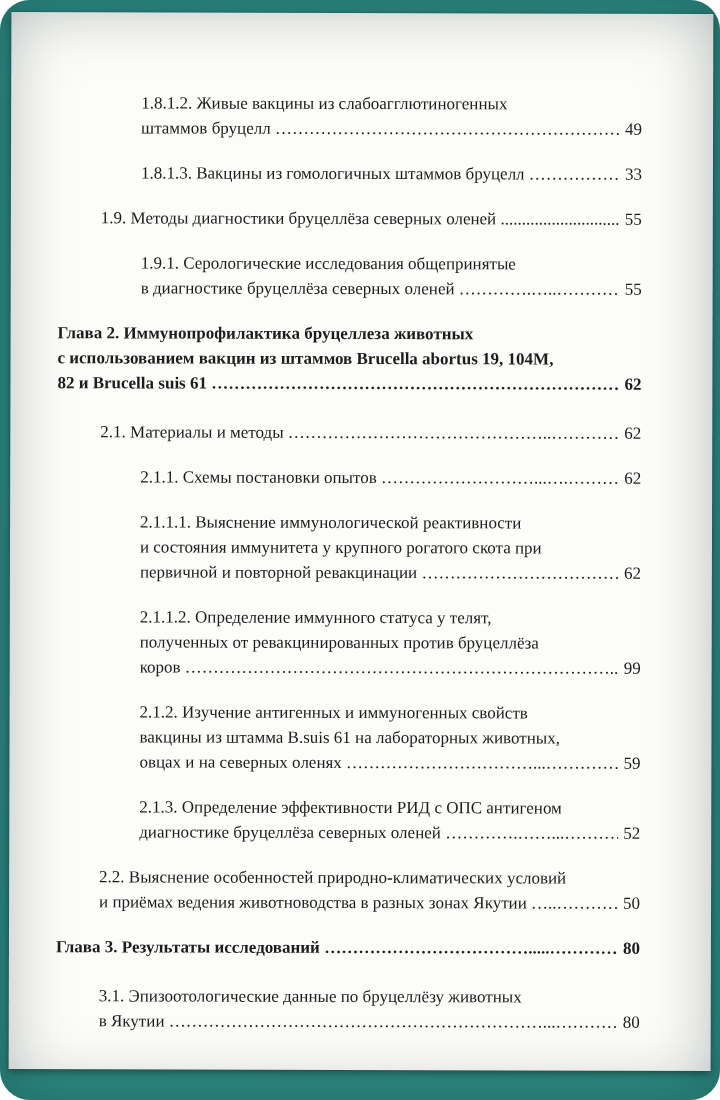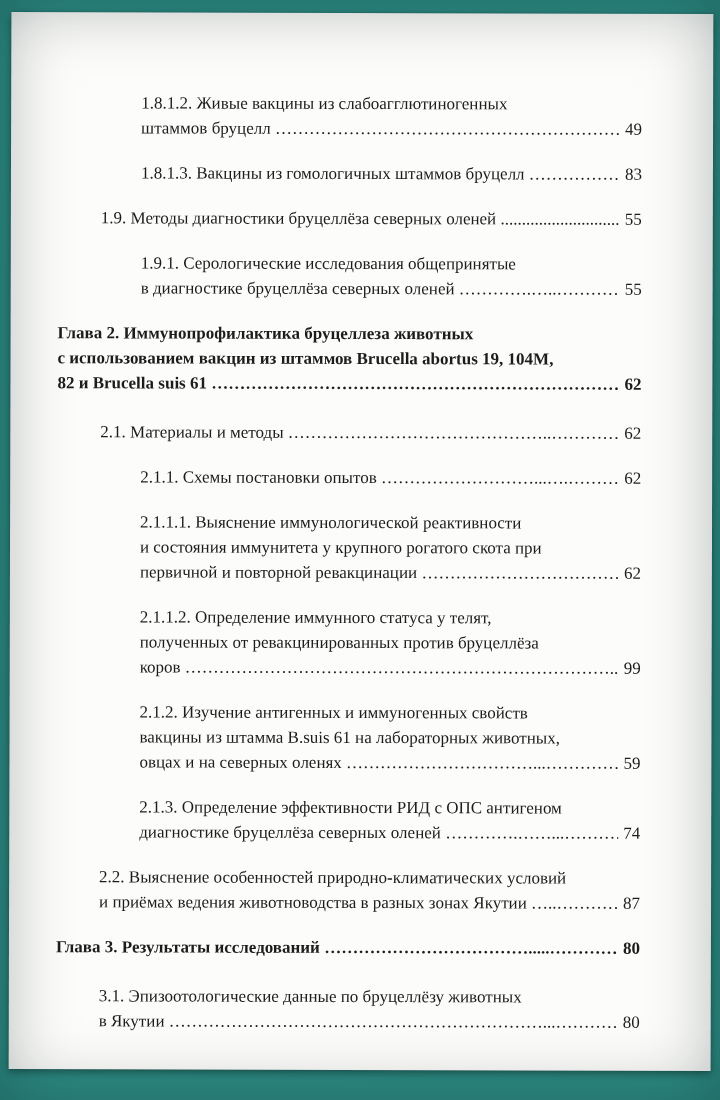--- a/index.html
+++ b/index.html
@@ -45,34 +45,34 @@
   .entry.lvl2 { padding-left: 83px; }
   .entry.chapter { font-weight: bold; margin-top: 16px; margin-bottom: 24px; }
 
   .lastline { display: flex; align-items: baseline; }
   .txt { flex: 1 1 auto; min-width: 0; overflow: hidden; white-space: nowrap; }
   .pg { flex: 0 0 auto; width: 36px; text-align: left; margin-left: 5px; }
 </style>
 </head>
 <body>
 
-<div class="photo" style="background: rgb(46, 142, 134);">
+<div class="photo" style="background: rgb(46, 142, 134); border-radius: 30px;">
   <div class="paper" style="background: rgb(252, 252, 250);">
     <div class="toc-list">
         <div class="entry lvl2">
           <div>1.8.1.2. Живые вакцины из слабоагглютиногенных</div>
           <div class="lastline">
             <span class="txt">штаммов бруцелл ………………………………………………………………………………</span>
             <span class="pg">49</span>
           </div>
         </div>
         <div class="entry lvl2">
           <div class="lastline">
             <span class="txt">1.8.1.3. Вакцины из гомологичных штаммов бруцелл …………………………</span>
-            <span class="pg">83</span>
+            <span class="pg">33</span>
           </div>
         </div>
         <div class="entry lvl1">
           <div class="lastline">
             <span class="txt">1.9. Методы диагностики бруцеллёза северных оленей ...................................</span>
             <span class="pg">55</span>
           </div>
         </div>
         <div class="entry lvl2">
           <div>1.9.1. Серологические исследования общепринятые</div>
@@ -122,28 +122,28 @@
           <div>вакцины из штамма B.suis 61 на лабораторных животных,</div>
           <div class="lastline">
             <span class="txt">овцах и на северных оленях ……………………………...……………………………………</span>
             <span class="pg">59</span>
           </div>
         </div>
         <div class="entry lvl2">
           <div>2.1.3. Определение эффективности РИД с ОПС антигеном</div>
           <div class="lastline">
             <span class="txt">диагностике бруцеллёза северных оленей ………….……...………………………………</span>
-            <span class="pg">74</span>
+            <span class="pg">52</span>
           </div>
         </div>
         <div class="entry lvl1">
           <div>2.2. Выяснение особенностей природно-климатических условий</div>
           <div class="lastline">
             <span class="txt">и приёмах ведения животноводства в разных зонах Якутии …..…………………</span>
-            <span class="pg">87</span>
+            <span class="pg">50</span>
           </div>
         </div>
         <div class="entry lvl0 chapter">
           <div class="lastline">
             <span class="txt">Глава 3. Результаты исследований ……………………………….....………………………</span>
             <span class="pg">80</span>
           </div>
         </div>
         <div class="entry lvl1">
           <div>3.1. Эпизоотологические данные по бруцеллёзу животных</div>

